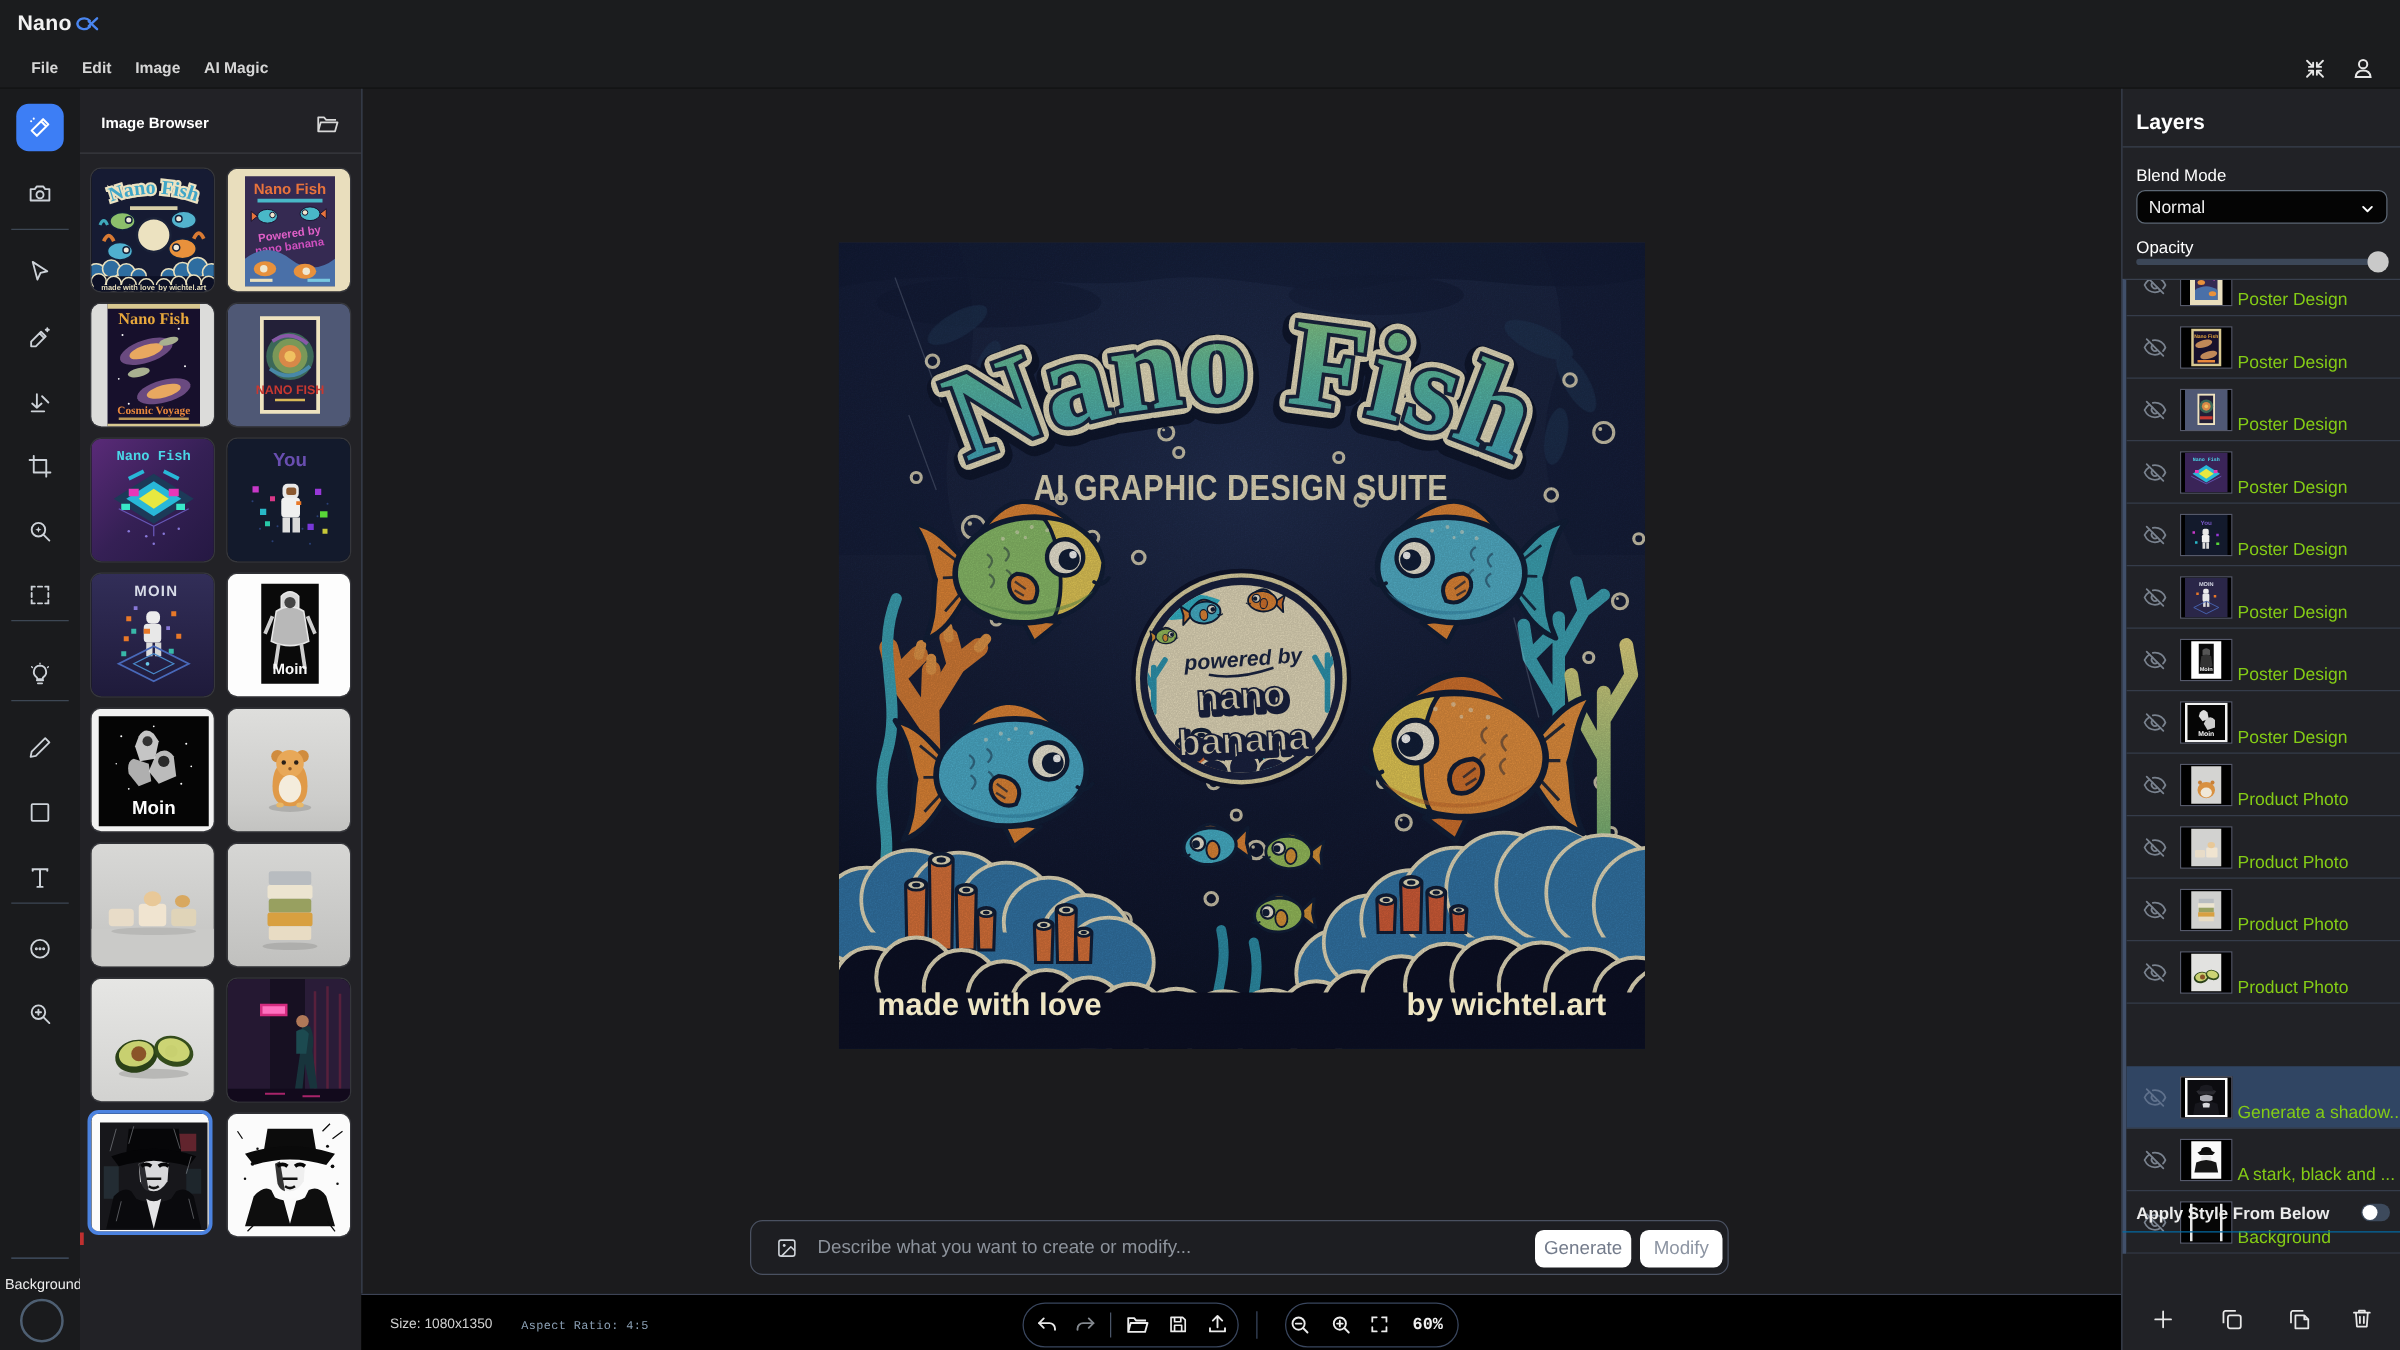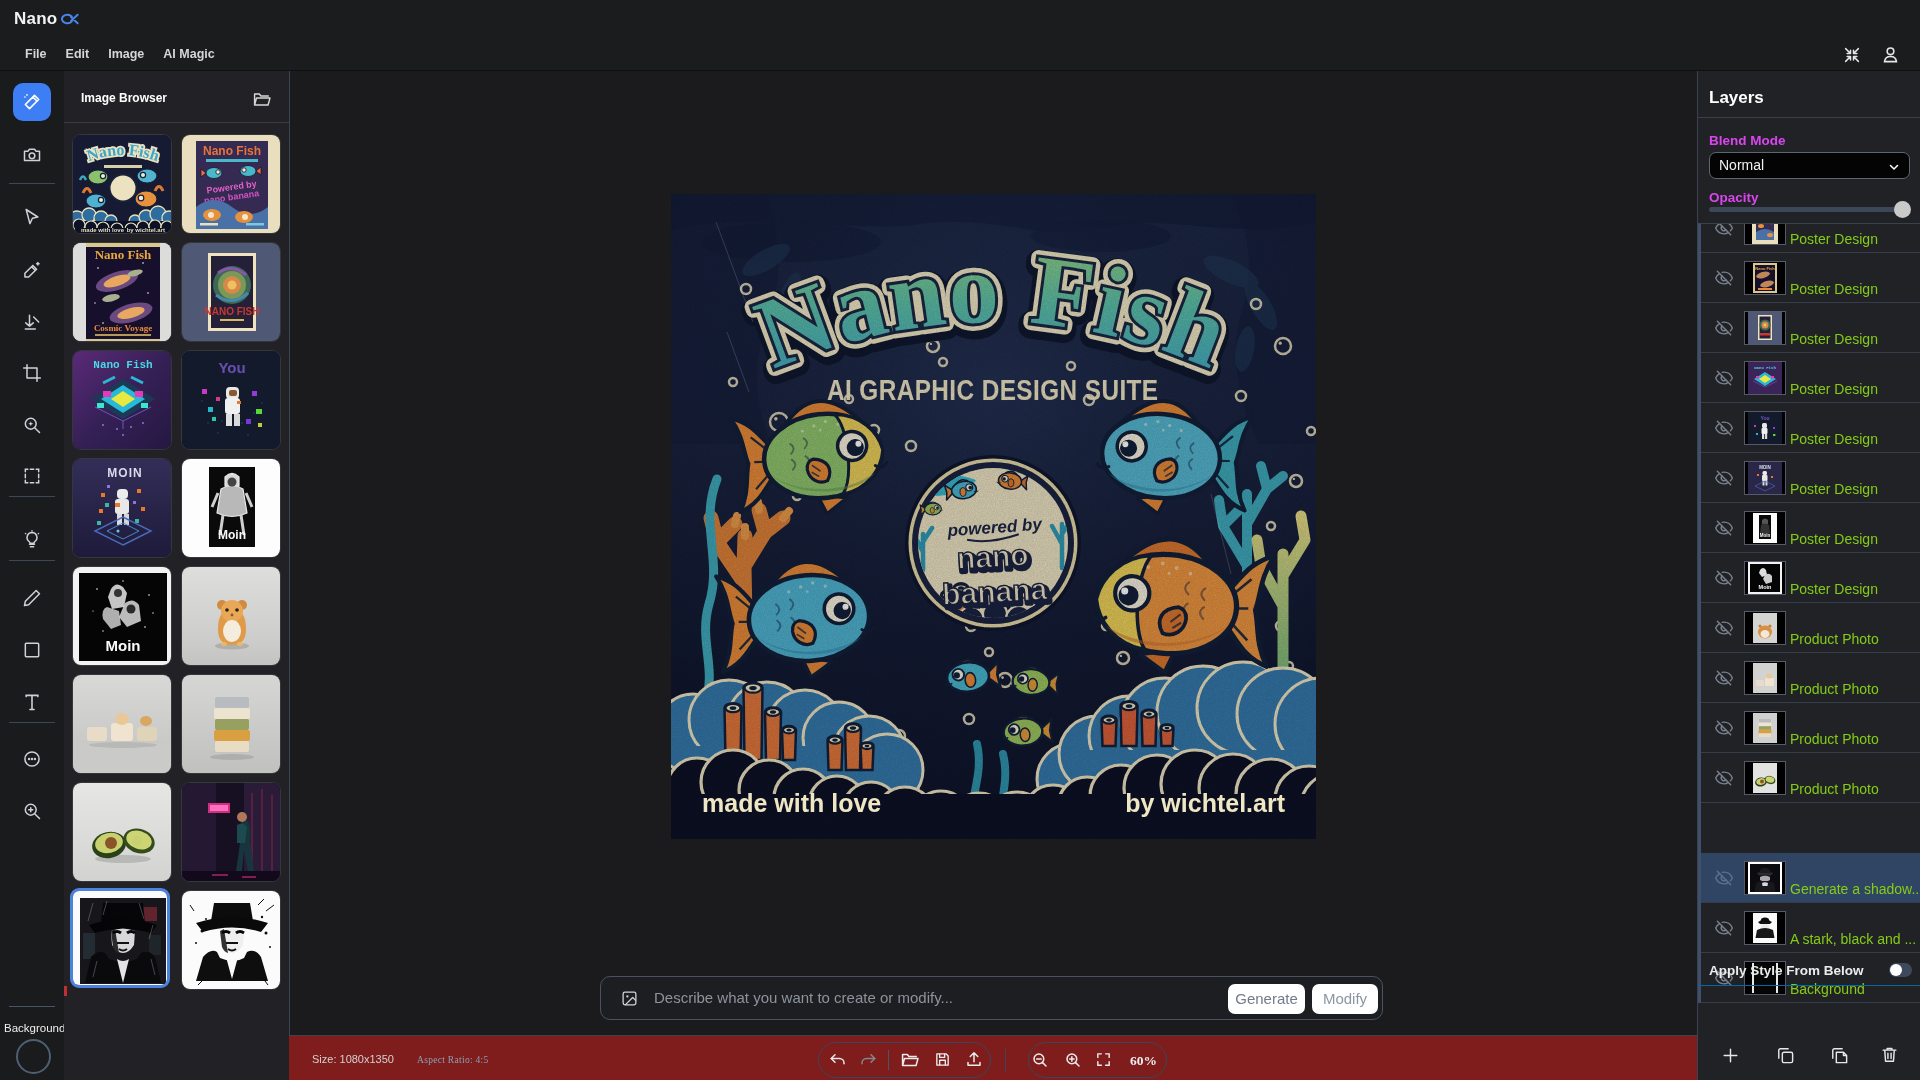--- a/index.html
+++ b/index.html
@@ -23,31 +23,31 @@
   .thumb svg { display:block; }
   .thumb.sel { border:3px solid #4b82e0; }
   
   #center { left:289px; top:71px; width:1408px; height:964px; background:#1b1b1d; border-left:1px solid #3c4454; }
   #canvas { left:671px; top:194px; width:645px; height:645px; }
   
   #prompt { left:600px; top:976px; width:783px; height:44px; border:1px solid #4a5161; border-radius:10px; background:#1d1e22; }
   #prompt .ph { position:absolute; left:53px; top:12px; font-size:15px; color:#8d939c; }
   .pbtn { position:absolute; top:7px; height:30px; border-radius:7px; background:#ffffff; color:#737b8b; font-size:15px; text-align:center; line-height:30px; }
   
-  #statusbar { left:289px; top:1035px; width:1408px; height:45px; background:#7f1d1d; border-top:1px solid #3d4355; }
-  .mono { font-family:Liberation Serif, serif; }
+  #statusbar { left:289px; top:1035px; width:1408px; height:45px; background:#000000; border-top:1px solid #3d4355; }
+  .mono { font-family:Liberation Mono, monospace; }
   #sizetext { font-family:"Liberation Sans", sans-serif; }
   #sizetext { position:absolute; left:23px; top:17px; font-size:11px; color:#d2d2d2; }
   #artext { position:absolute; left:128px; top:19px; font-size:9.5px; color:#8ba0b5; letter-spacing:0.3px; }
   .pill { position:absolute; top:6px; height:36px; border:1px solid #39465e; border-radius:18px; }
   
   #layers { left:1697px; top:71px; width:223px; height:1009px; background:#212226; border-left:1px solid #3a4150; }
   #layers h2 { position:absolute; left:11px; top:17px; font-size:17px; color:#fff; }
   #ldiv1 { position:absolute; left:0; top:46px; width:223px; height:1px; background:#39404e; }
-  .lbl { position:absolute; left:11px; font-size:13.5px; font-weight:bold; color:#d946ef; }
+  .lbl { position:absolute; left:11px; font-size:13.5px; font-weight:normal; color:#ffffff; }
   #blendsel { position:absolute; left:11px; top:81px; width:201px; height:27px; background:#040404; border:1px solid #5c6774; border-radius:7px; color:#f0f0f0; font-size:14px; line-height:25px; padding-left:9px; }
   #slidertrack { position:absolute; left:11px; top:136px; width:200px; height:5px; border-radius:3px; background:#3c4758; }
   #sliderthumb { position:absolute; left:196px; top:130px; width:17px; height:17px; border-radius:50%; background:#c9c9c9; }
   #llist { position:absolute; left:0; top:152px; width:223px; height:780px; border-left:3px solid #41506a; border-top:1px solid #39404e; }
   .lrow { position:absolute; left:0px; width:220px; height:50px; border-bottom:1px solid #353c4a; }
   .lrow.sel { background:#304563; }
   .leye { position:absolute; left:13px; top:15px; }
   .lthumb { position:absolute; left:43px; top:8px; width:42px; height:34px; background:#000; border:1px solid #55596a; display:flex; align-items:center; justify-content:center; overflow:hidden; }
   .lthumb svg { display:block; }
   .lname { position:absolute; left:89px; top:28px; font-size:14px; color:#84cc16; white-space:nowrap; }

